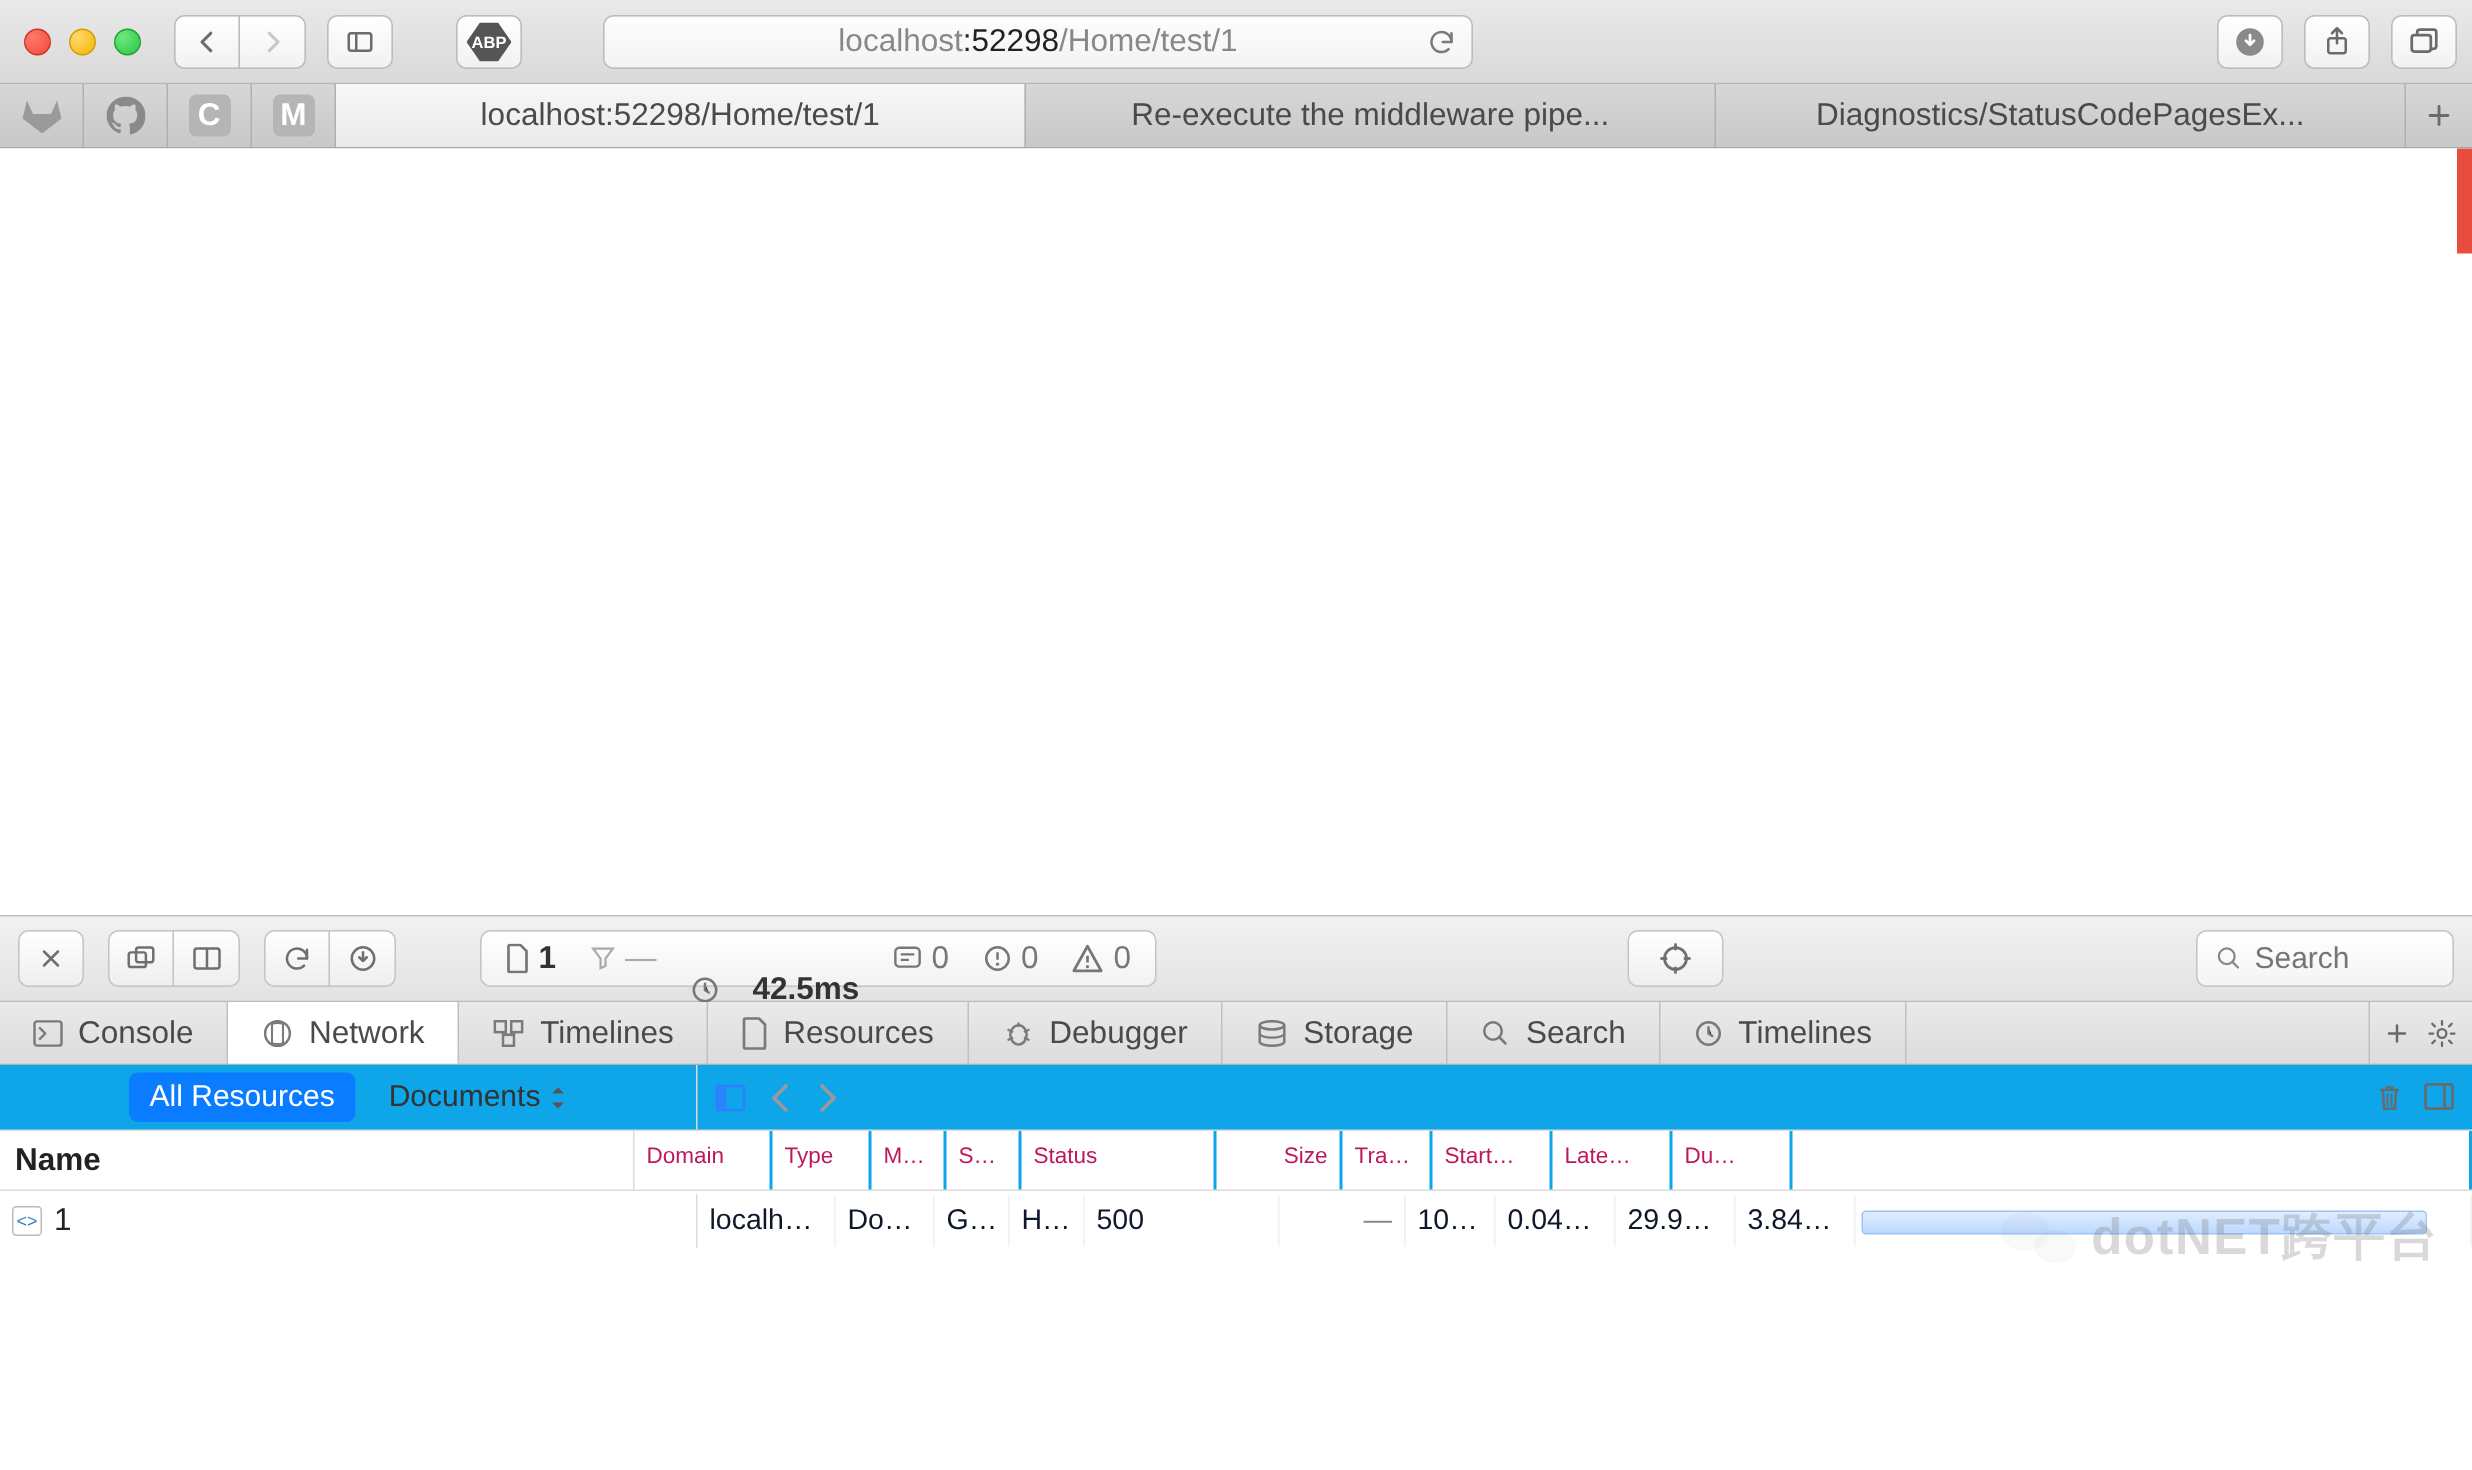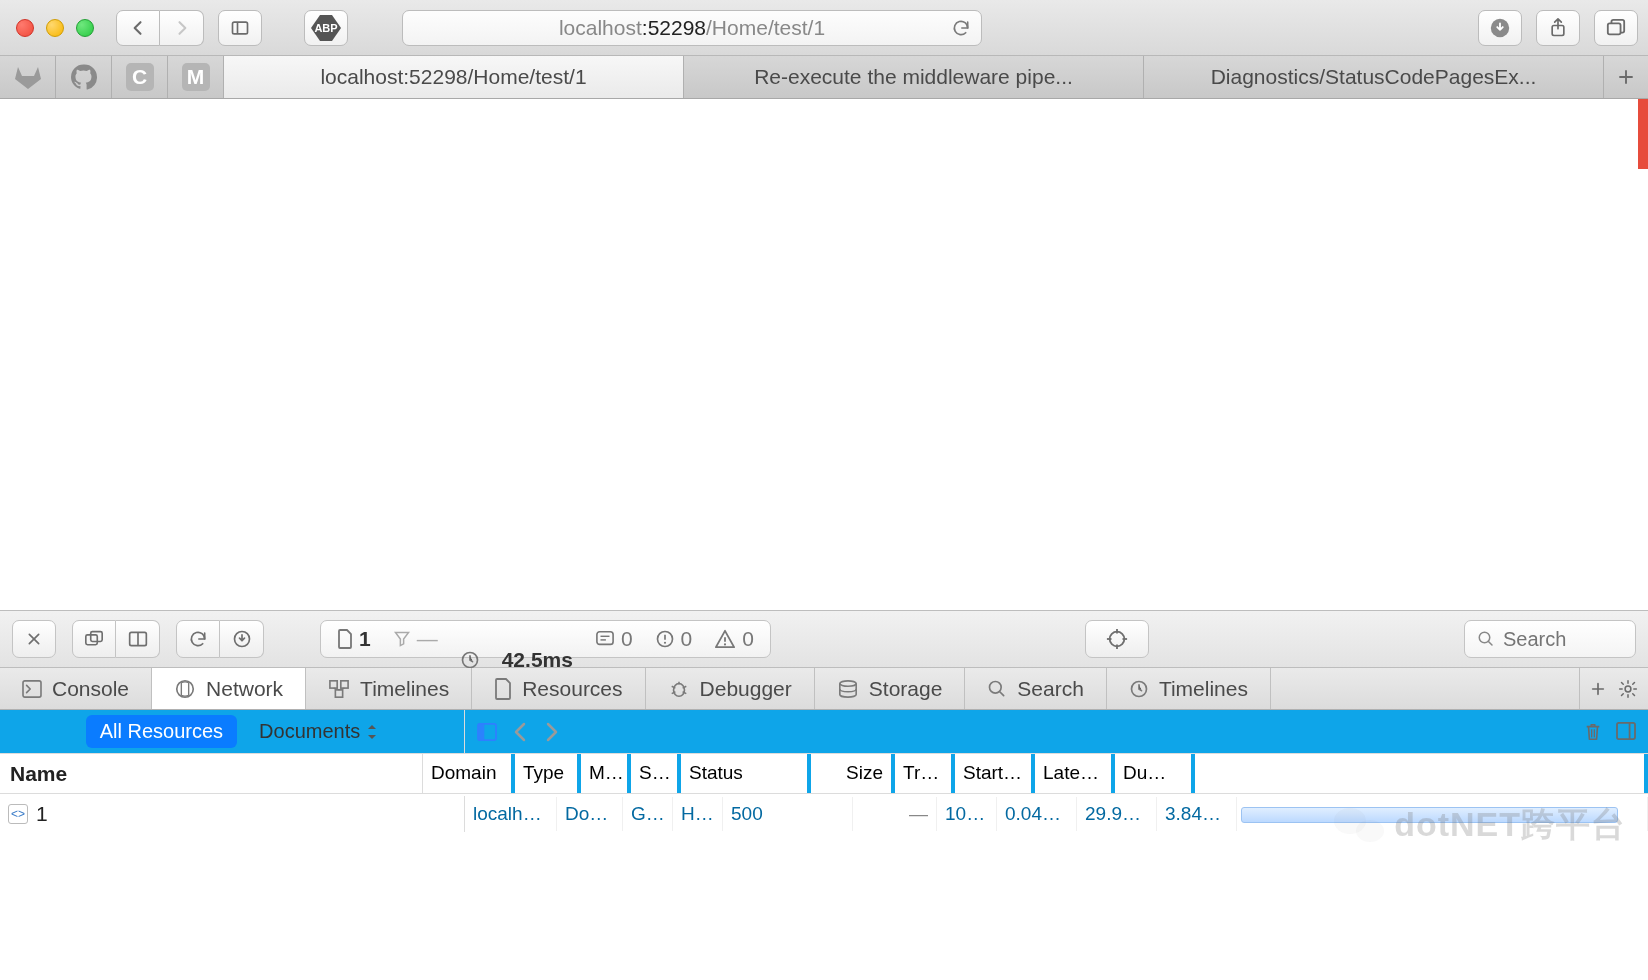--- a/index.html
+++ b/index.html
@@ -73,28 +73,28 @@
   .chip{background:#0a7cff;color:#fff;padding:5px 14px;border-radius:6px;font-size:20px;}
   .docsel{display:flex;align-items:center;gap:6px;color:#333;font-size:20px;}
   .net-right{flex:1;display:flex;align-items:center;padding:0 12px;gap:16px;}
   .nav-arrows{display:flex;gap:18px;color:#9a9a9a;}
   .panel-icons{margin-left:auto;display:flex;gap:14px;color:#6a6a6a;}
 
   
   .net-head{position:absolute;left:0;right:0;top:754px;height:40px;background:#fff;border-bottom:1px solid #dcdcdc;display:flex;}
   .col-name-h{width:423px;border-right:1px solid #dcdcdc;padding:8px 10px;font-weight:600;color:#222;}
   .cols{flex:1;display:flex;}
-  .th{border-right:4px solid #0ea5e9;padding:8px 8px;font-size:19px;color:#000000;white-space:nowrap;overflow:hidden;text-overflow:ellipsis;}
+  .th{border-right:2px solid #0ea5e9;padding:8px 8px;font-size:15px;color:#be185d;white-space:nowrap;overflow:hidden;text-overflow:ellipsis;}
   .c-dom{width:92px}.c-type{width:66px}.c-m{width:50px}.c-s{width:50px}.c-stat{width:130px}.c-size{width:84px;text-align:right}.c-tra{width:60px}.c-start{width:80px}.c-late{width:80px}.c-du{width:80px}.c-bar{flex:1}
 
   .net-row{position:absolute;left:0;right:0;top:794px;height:40px;background:#fff;display:flex;align-items:center;}
   .col-name{width:465px;border-right:1px solid #dcdcdc;padding:6px 8px;display:flex;align-items:center;gap:8px;color:#222;}
   .col-name .badge{width:20px;height:20px;border:1px solid #bbb;border-radius:3px;display:flex;align-items:center;justify-content:center;font-size:12px;color:#3a7cc8;}
   .cells{flex:1;display:flex;}
-  .td{border-right:1px solid #f0f0f0;padding:6px 8px;font-size:19px;white-space:nowrap;overflow:hidden;text-overflow:ellipsis;color:#0369a1;}
+  .td{border-right:1px solid #f0f0f0;padding:6px 8px;font-size:19px;white-space:nowrap;overflow:hidden;text-overflow:ellipsis;color:#0f172a;}
   .td.size{text-align:right;color:#888;}
   .td.bar{position:relative;}
   .bar-seg{position:absolute;left:4px;top:10px;height:16px;width:92%;background:linear-gradient(#e0eeff,#bcd9ff);border:1px solid #9cc3f2;border-radius:3px;}
 
   .watermark{position:absolute;right:22px;bottom:132px;color:rgba(120,120,120,0.28);font-size:34px;font-weight:600;letter-spacing:1px;pointer-events:none;display:flex;align-items:center;gap:6px;}
   .watermark .wm-i{opacity:.5;}
 
   svg{display:block;}
 </style>
 </head>

